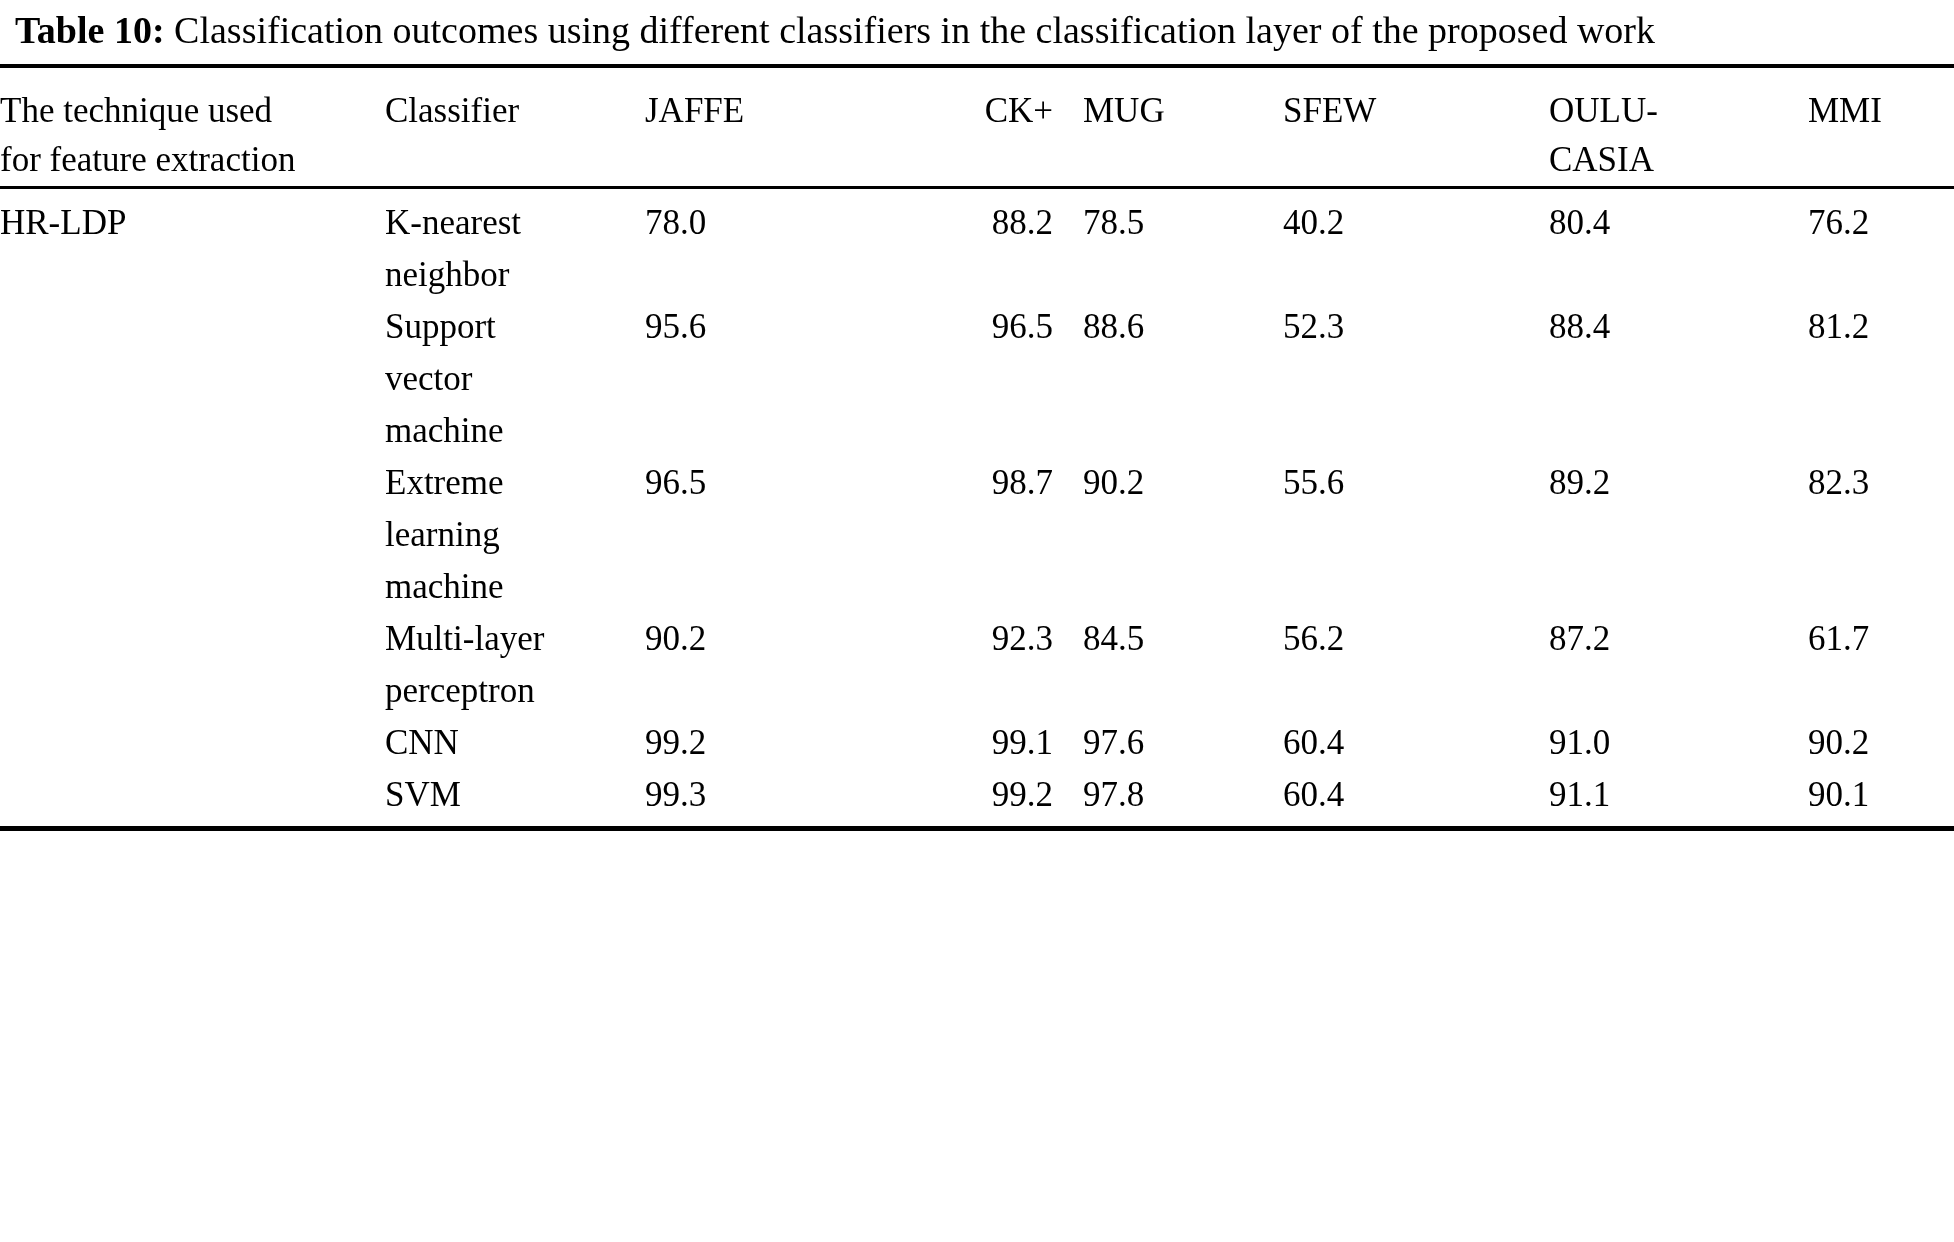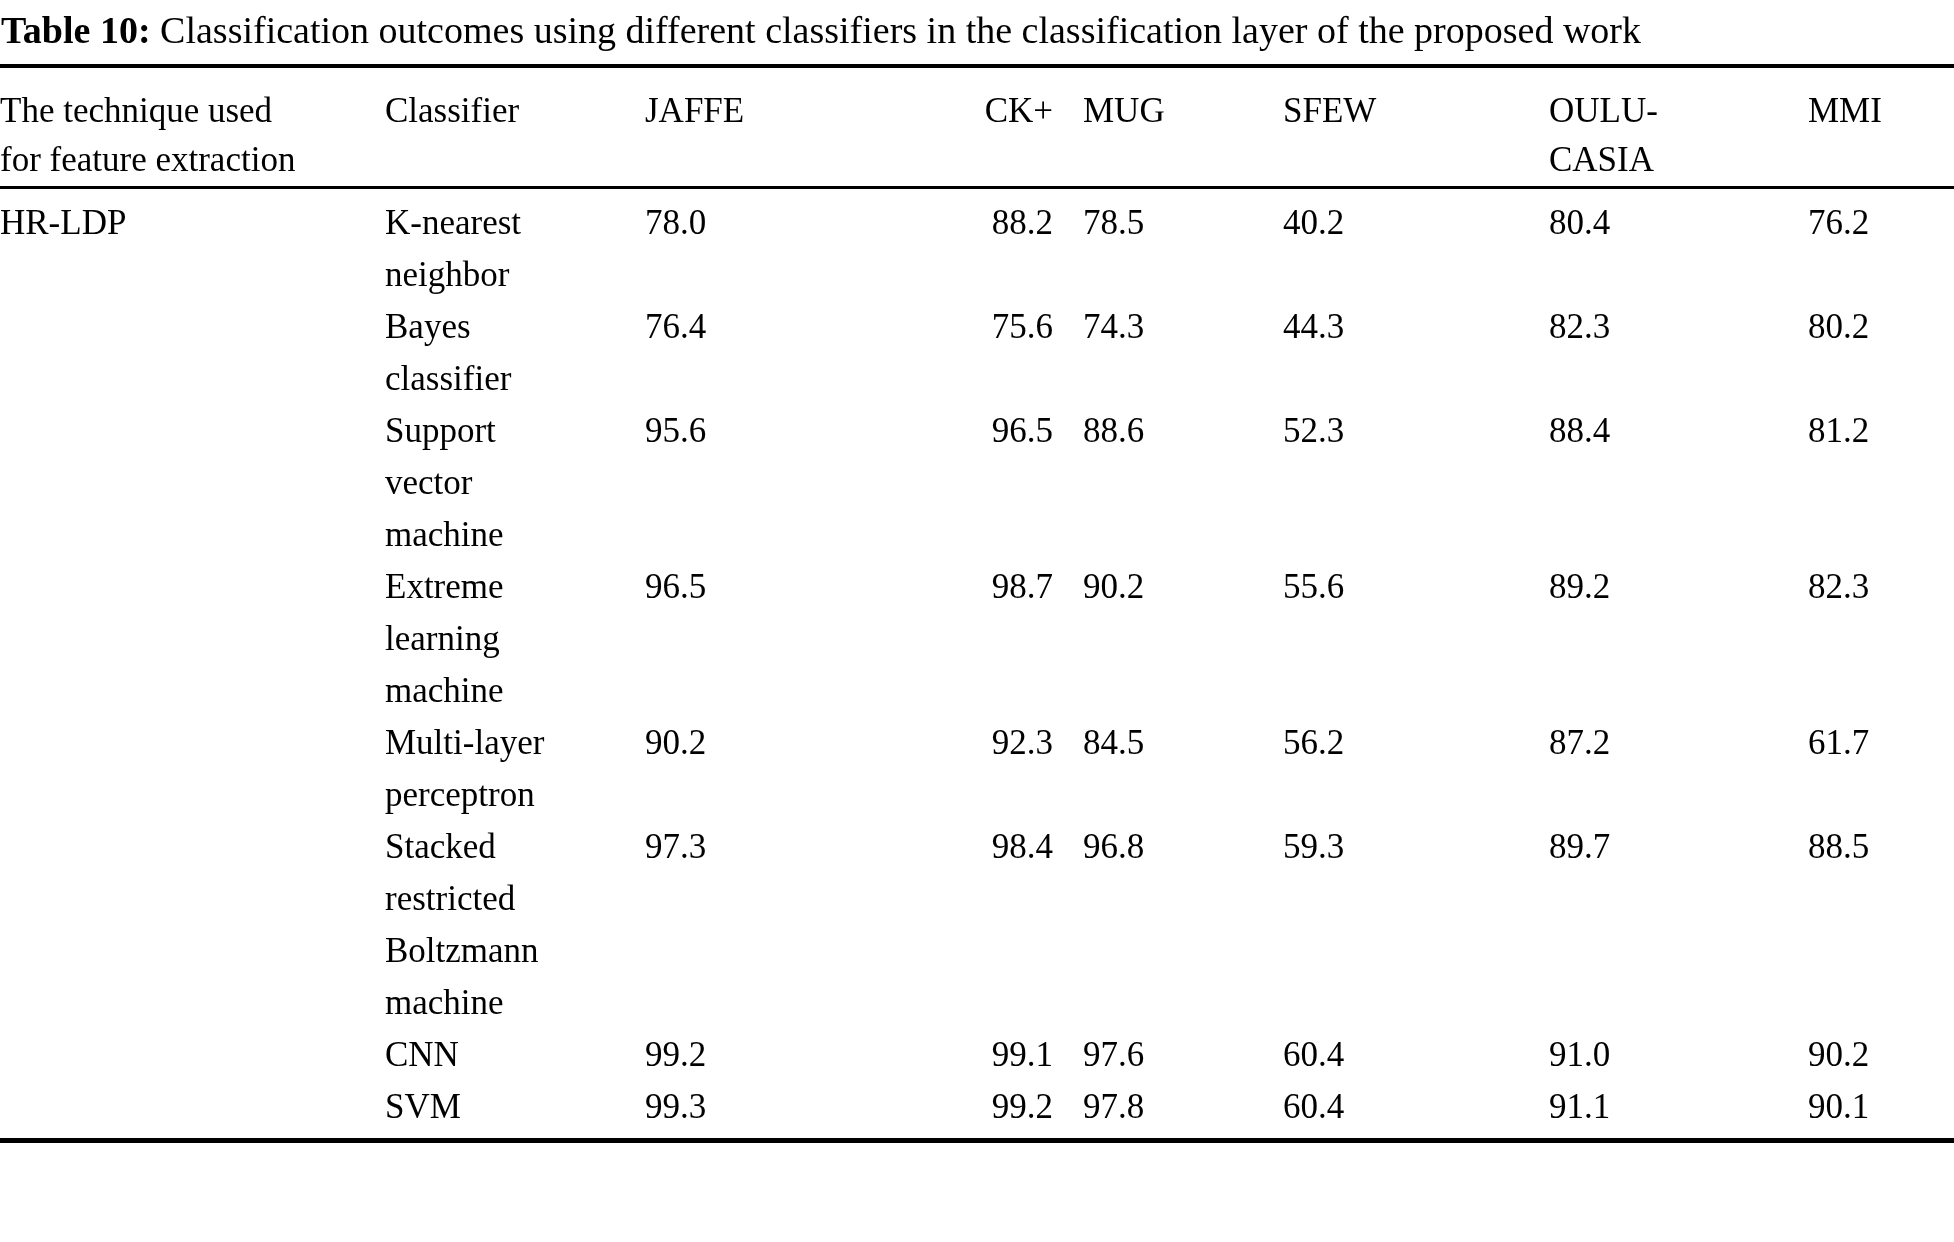--- a/index.html
+++ b/index.html
@@ -9,21 +9,21 @@
     color: #000000;
   }
   body {
     width: 1954px;
     font-family: "Liberation Serif", "DejaVu Serif", serif;
   }
   .caption {
     font-size: 38px;
     line-height: 53px;
     margin: 4px 0 7px 0;
-    padding-left: 1px;
+    padding-left: 15px;
   }
   .caption .cap-label {
     font-weight: bold;
   }
   table.results {
     width: 1954px;
     table-layout: fixed;
     border-collapse: collapse;
     border-top: 4px solid #000;
     border-bottom: 5px solid #000;
@@ -98,30 +98,20 @@
         <td class="c1">K-nearest neighbor</td>
         <td class="c2">78.0</td>
         <td class="c3">88.2</td>
         <td class="c4">78.5</td>
         <td class="c5">40.2</td>
         <td class="c6">80.4</td>
         <td class="c7">76.2</td>
       </tr>
       <tr>
         <td class="c0"></td>
-        <td class="c1">Bayes classifier</td>
-        <td class="c2">76.4</td>
-        <td class="c3">75.6</td>
-        <td class="c4">74.3</td>
-        <td class="c5">44.3</td>
-        <td class="c6">82.3</td>
-        <td class="c7">80.2</td>
-      </tr>
-      <tr>
-        <td class="c0"></td>
         <td class="c1">Support vector machine</td>
         <td class="c2">95.6</td>
         <td class="c3">96.5</td>
         <td class="c4">88.6</td>
         <td class="c5">52.3</td>
         <td class="c6">88.4</td>
         <td class="c7">81.2</td>
       </tr>
       <tr>
         <td class="c0"></td>
@@ -138,30 +128,20 @@
         <td class="c1">Multi-layer perceptron</td>
         <td class="c2">90.2</td>
         <td class="c3">92.3</td>
         <td class="c4">84.5</td>
         <td class="c5">56.2</td>
         <td class="c6">87.2</td>
         <td class="c7">61.7</td>
       </tr>
       <tr>
         <td class="c0"></td>
-        <td class="c1">Stacked restricted Boltzmann machine</td>
-        <td class="c2">97.3</td>
-        <td class="c3">98.4</td>
-        <td class="c4">96.8</td>
-        <td class="c5">59.3</td>
-        <td class="c6">89.7</td>
-        <td class="c7">88.5</td>
-      </tr>
-      <tr>
-        <td class="c0"></td>
         <td class="c1">CNN</td>
         <td class="c2">99.2</td>
         <td class="c3">99.1</td>
         <td class="c4">97.6</td>
         <td class="c5">60.4</td>
         <td class="c6">91.0</td>
         <td class="c7">90.2</td>
       </tr>
       <tr>
         <td class="c0"></td>

